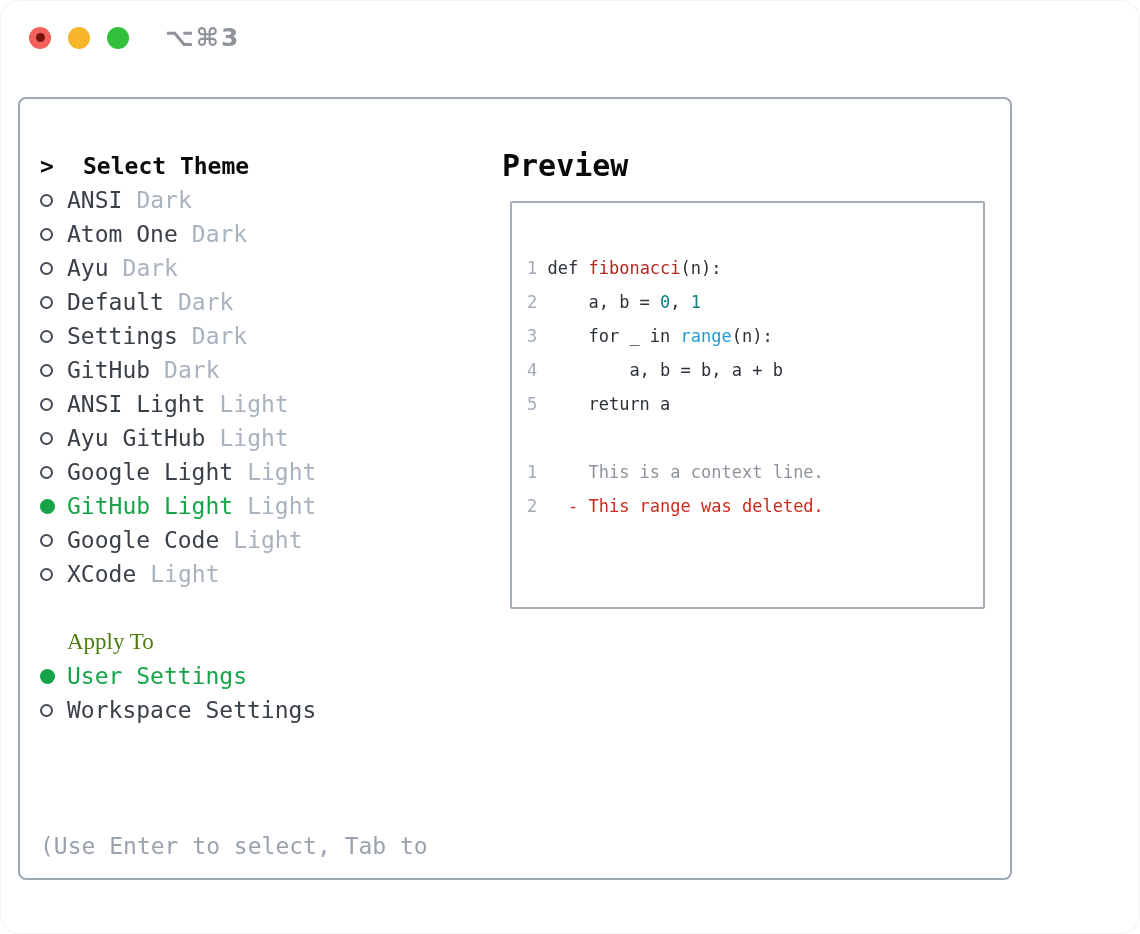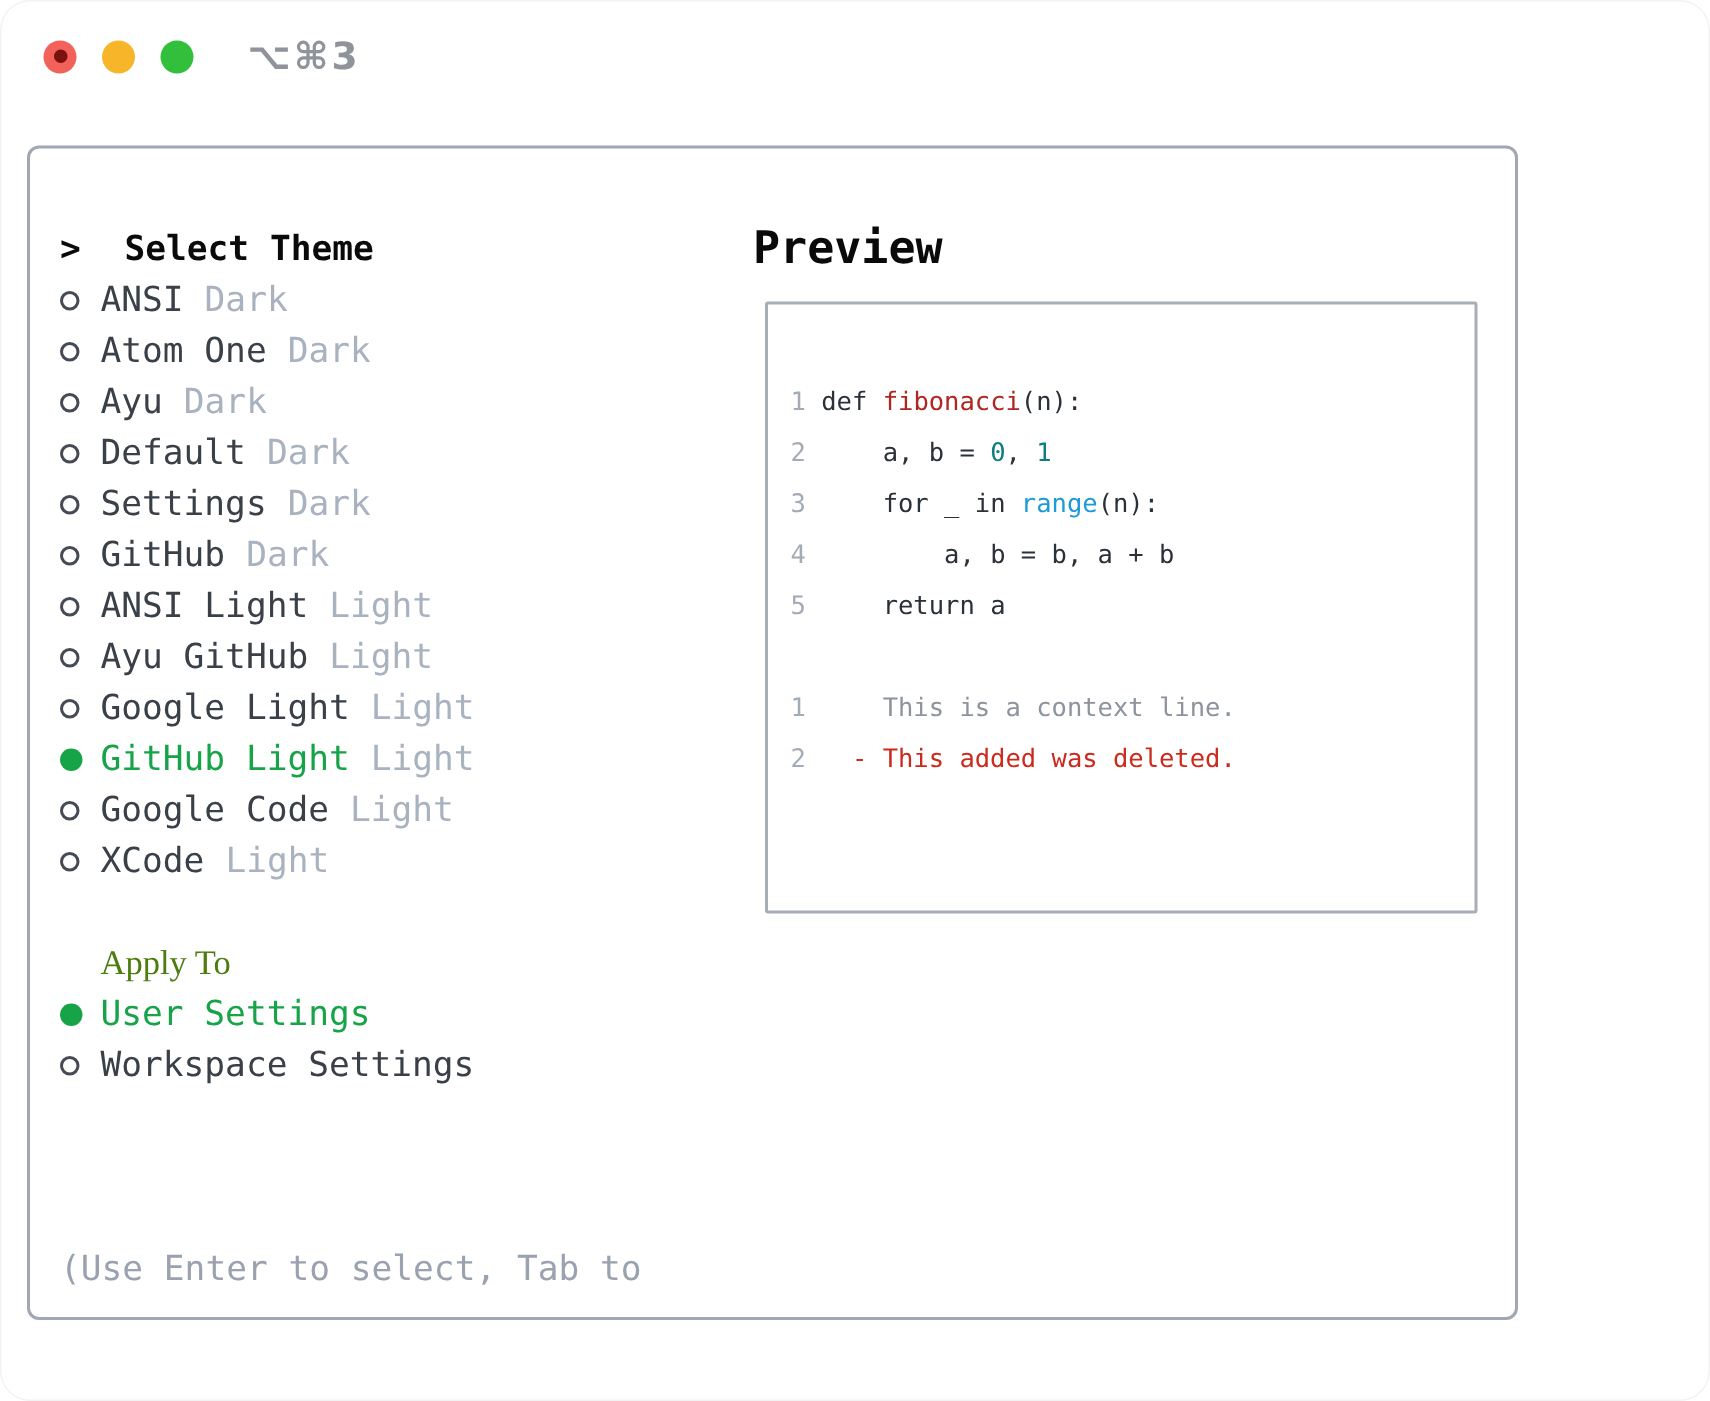--- a/index.html
+++ b/index.html
@@ -228,19 +228,19 @@
         <div id="code-lines">
   <div class="pline"><span class="lnum">1</span> <span class="tok-code">def </span><span class="tok-function">fibonacci</span><span class="tok-code">(n):</span></div>
   <div class="pline"><span class="lnum">2</span> <span class="tok-code">    a, b = </span><span class="tok-number">0</span><span class="tok-code">, </span><span class="tok-number">1</span></div>
   <div class="pline"><span class="lnum">3</span> <span class="tok-code">    for _ in </span><span class="tok-builtin">range</span><span class="tok-code">(n):</span></div>
   <div class="pline"><span class="lnum">4</span> <span class="tok-code">        a, b = b, a + b</span></div>
   <div class="pline"><span class="lnum">5</span> <span class="tok-code">    return a</span></div>
           </div>
         <div class="blank-line"></div>
         <div id="diff-lines">
   <div class="pline"><span class="lnum">1</span>   <span class="diff-context">  This is a context line.</span></div>
-  <div class="pline"><span class="lnum">2</span>   <span class="diff-deleted">- This added was deleted.</span></div>
+  <div class="pline"><span class="lnum">2</span>   <span class="diff-deleted">- This range was deleted.</span></div>
           </div>
       </div>
     </div>
 
   </div>
 </div>
 
 </body></html>

